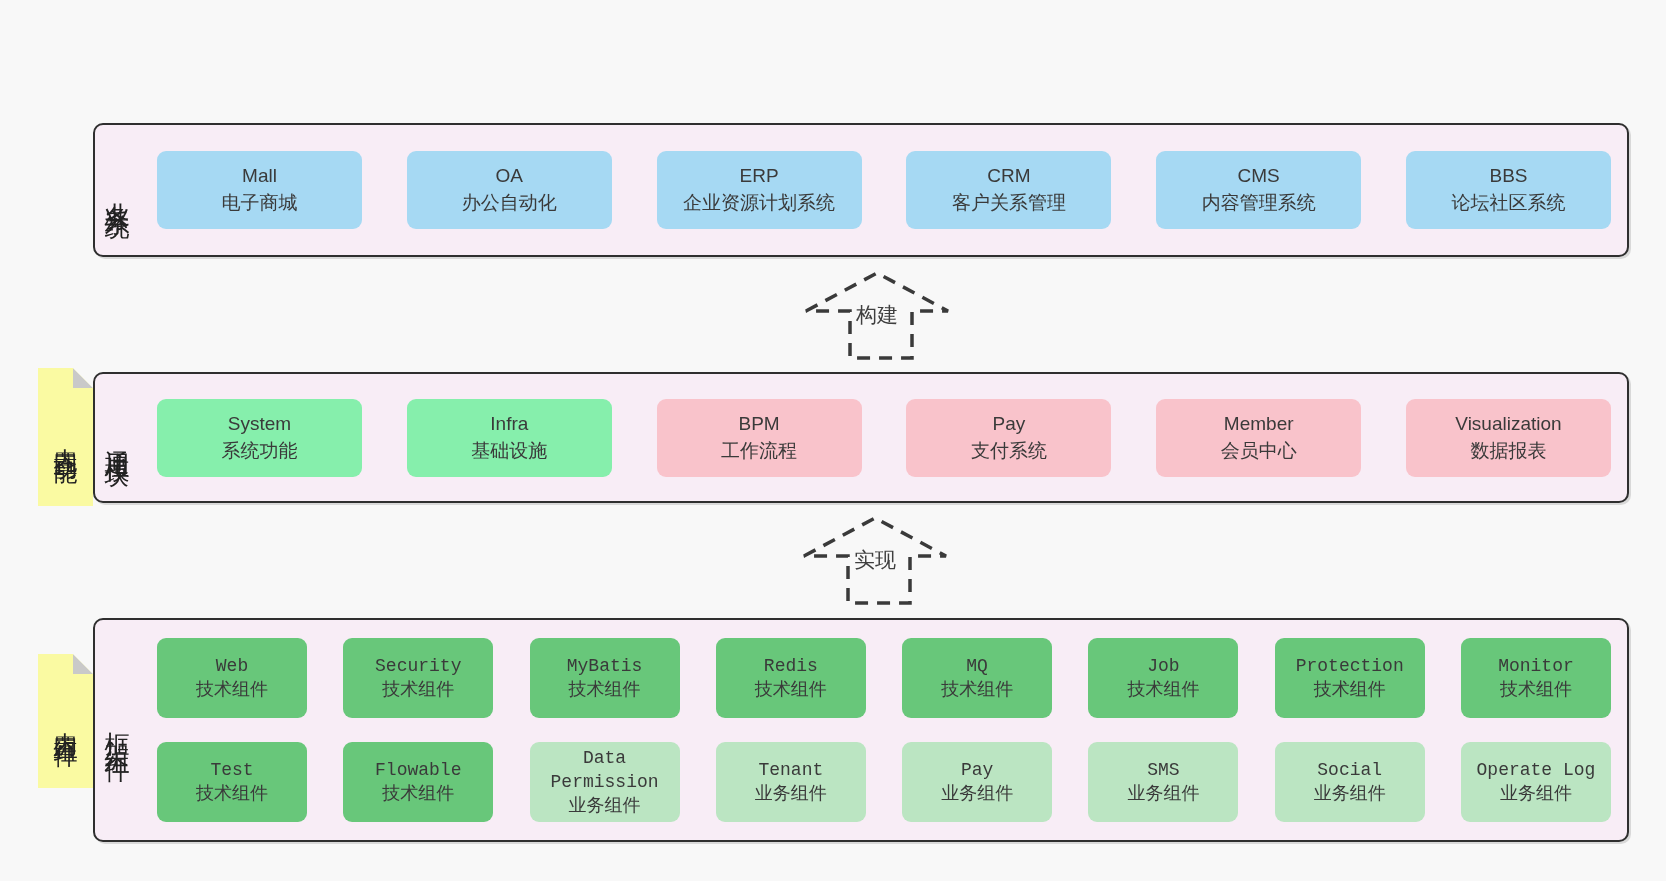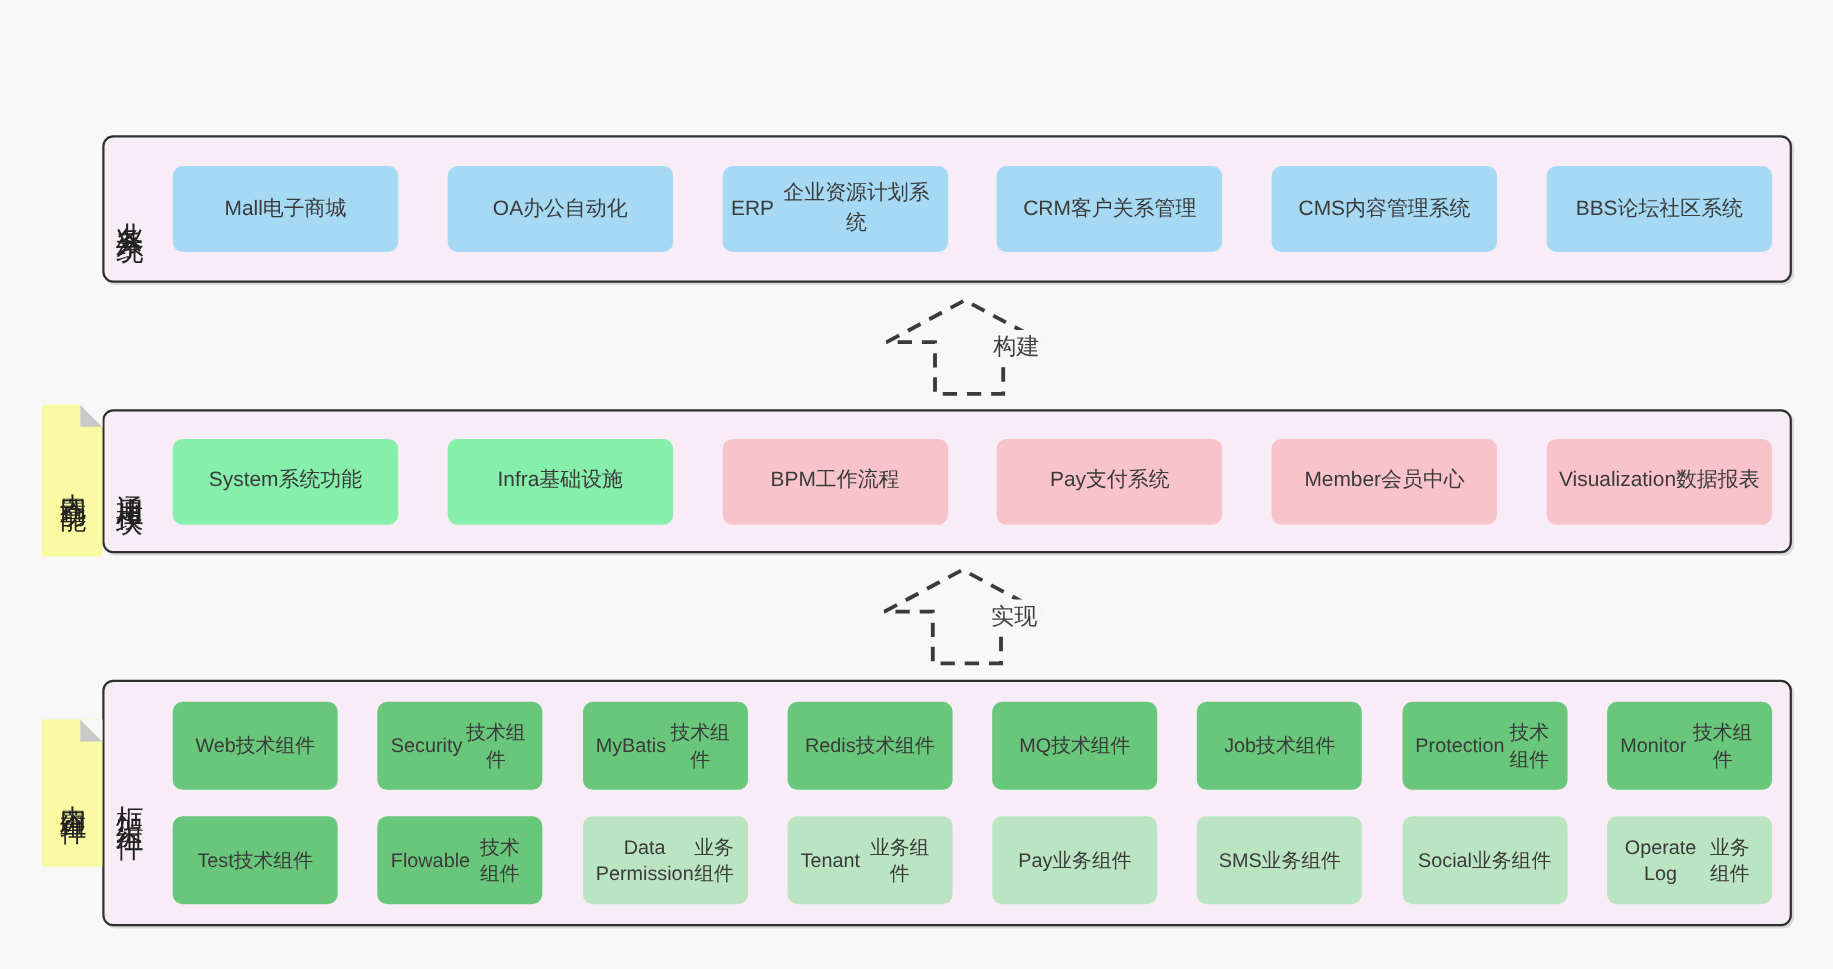--- a/index.html
+++ b/index.html
@@ -25,25 +25,25 @@
     font-size:25px;color:#222;font-weight:400;
   }
   .band1 .vlabel{letter-spacing:4px;}
   .band2 .vlabel{letter-spacing:4px;}
   .band3 .vlabel{letter-spacing:9px;}
   .content{
     flex:1;display:flex;align-items:center;justify-content:space-between;
     padding:0 16px;
   }
   .content.cols{flex-direction:column;justify-content:space-between;
-    align-items:stretch;padding:18px 16px;}
+    align-items:stretch;padding:18px 16px;font-family:Liberation Mono, monospace;}
   .rowline{display:flex;justify-content:space-between;}
   
   .node{
-    border-radius:9px;display:flex;flex-direction:row;
+    border-radius:9px;display:flex;flex-direction:column;
     align-items:center;justify-content:center;text-align:center;
     line-height:1.42;
   }
   .band1 .node,.band2 .node{width:205px;height:78px;font-size:19px;padding:0 8px;box-sizing:border-box;}
   .band3 .node{width:150px;height:80px;font-size:18px;line-height:1.35;padding:0 12px;box-sizing:border-box;}
   .c-blue{background:#a6d9f3;}
   .c-red{background:#86efac;}
   .c-pink{background:#f9c3cb;}
   .c-green{background:#68c77a;}
   .c-lightgreen{background:#bbe5c2;}
@@ -61,21 +61,21 @@
   .fold-shadow{position:absolute;top:0;right:0;width:0;height:0;
     border-bottom:20px solid #c9c9c9;border-right:20px solid transparent;}
   
   .arrow{position:absolute;width:150px;height:95px;}
   .arrow1{left:802px;top:269px;}
   .arrow2{left:800px;top:514px;}
   .arrow svg{position:absolute;left:0;top:0;}
   .arrow .alabel{
     position:absolute;left:50%;top:31px;transform:translateX(-50%);
     background:#f8f8f8;padding:1px 4px;font-size:21px;color:#3f3f3f;
-    white-space:nowrap;z-index:2;margin-left:47px;
+    white-space:nowrap;z-index:2;
   }
 </style>
 </head>
 <body>
 
 <div class="canvas">
 
   <section class="band band1">
     <div class="vlabel">业务系统</div>
     <div class="content">

